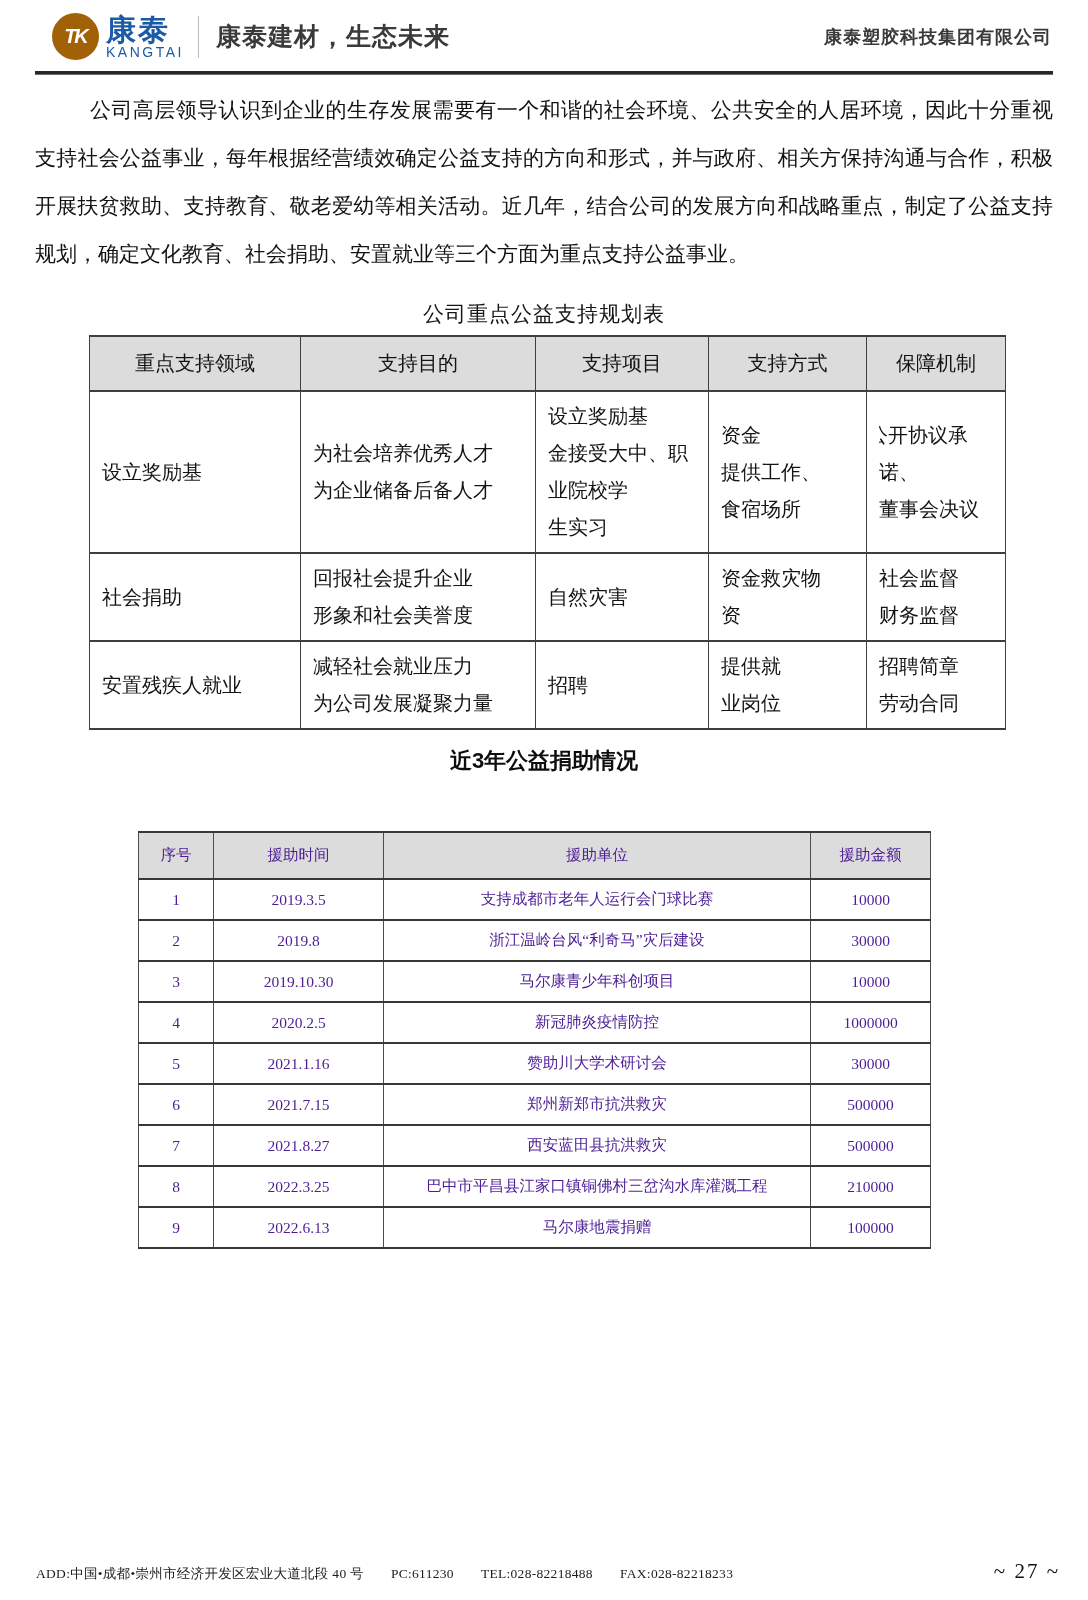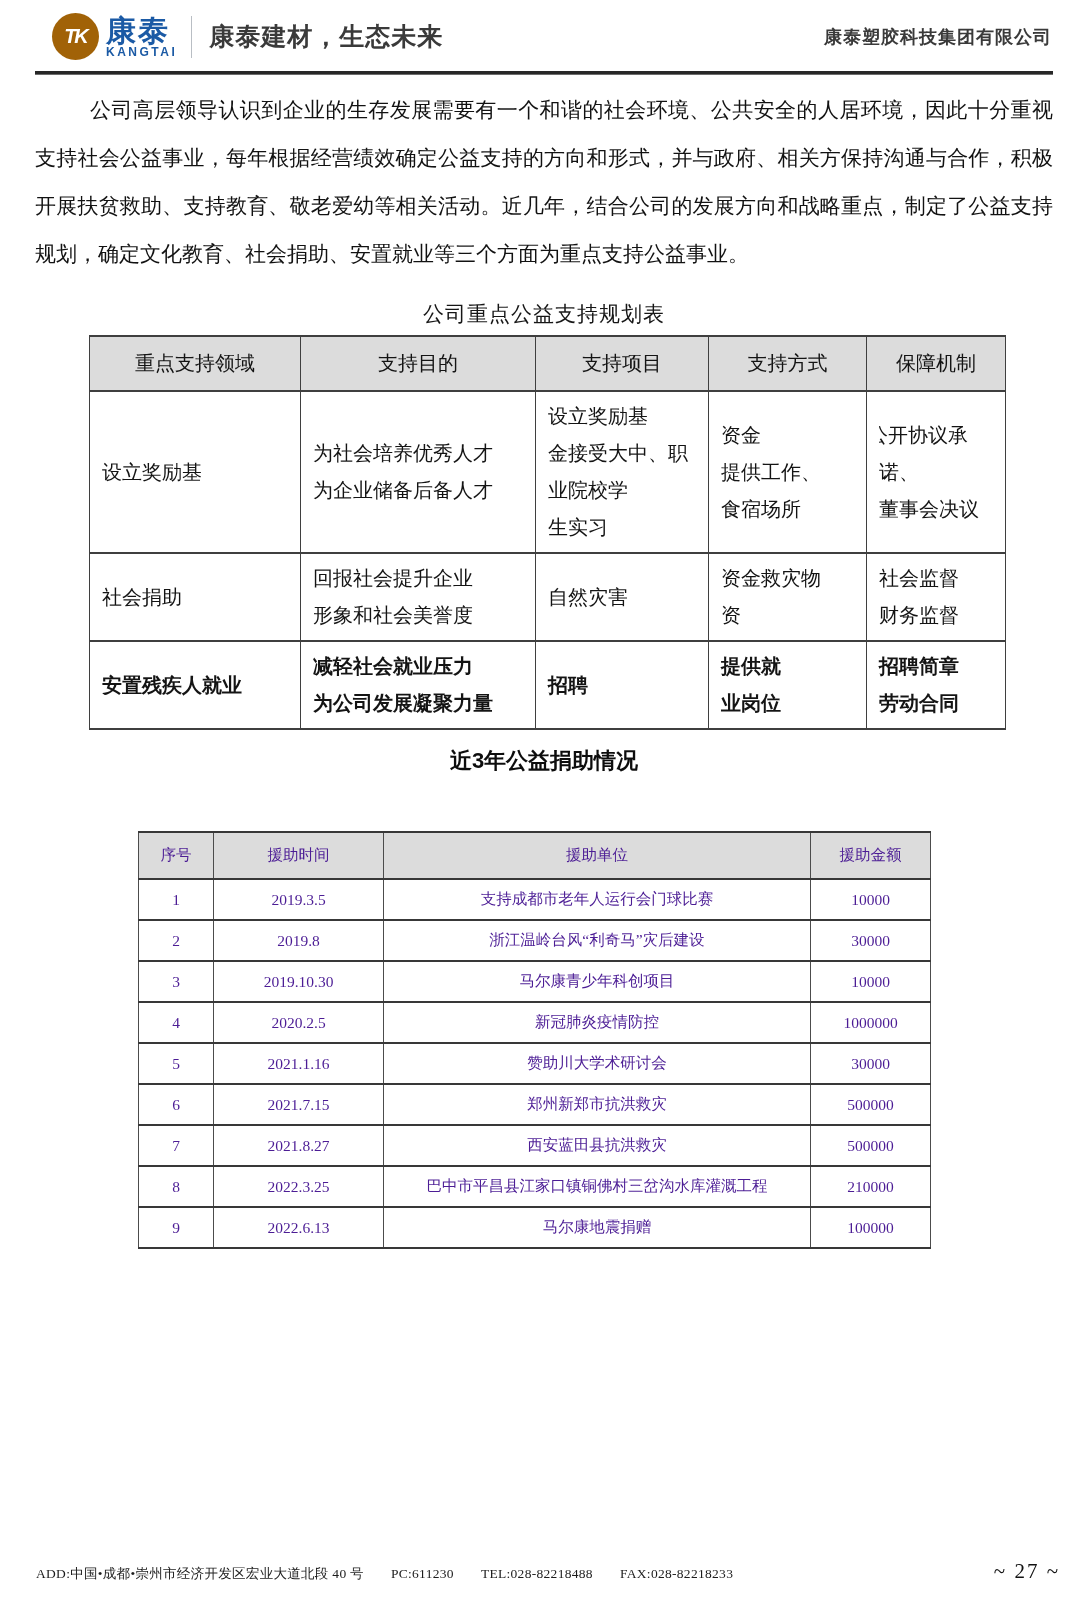--- a/index.html
+++ b/index.html
@@ -17,21 +17,21 @@
   .topbar { display:flex; align-items:center; padding:13px 36px 9px 52px; }
   .logo-wrap { display:flex; align-items:center; }
   .logo-circle {
     width:47px; height:47px; border-radius:50%;
     background:#a16207; color:#ffffff;
     display:flex; align-items:center; justify-content:center;
     font-style:italic; font-weight:bold; font-size:20px; letter-spacing:-2px;
   }
   .logo-text { margin-left:7px; line-height:1; }
   .logo-cn { color:#1b5aa5; font-weight:bold; font-size:30px; letter-spacing:2px; }
-  .logo-en { color:#1b5aa5; font-size:12px; letter-spacing:2.5px; font-weight:bold; margin-top:0; }
+  .logo-en { color:#1b5aa5; font-size:14px; letter-spacing:2.5px; font-weight:normal; margin-top:0; }
   .vdiv { width:1px; height:42px; background:#b9bec4; margin:0 17px 0 14px; }
   .slogan { font-weight:bold; font-size:25px; color:#3a3a3a; letter-spacing:1px; }
   .company { margin-left:auto; font-weight:bold; font-size:18px; color:#3a3a3a; letter-spacing:1px; }
   .toprule { margin:2px 35px 0 35px; border-top:3px solid #272727; border-bottom:1px solid #6d6d6d; height:3px; }
   
   .para {
     margin:11px 35px 0 35px;
     font-size:21px; line-height:48px;
     text-align:justify;
     text-indent:55px;
@@ -41,21 +41,21 @@
   .t1-title { text-align:center; font-size:21px; color:#161616; margin-top:22px; letter-spacing:1px; }
   table { border-collapse:collapse; table-layout:fixed; }
   .table1 { margin:7px 0 0 89px; width:916px; font-size:20px; }
   .table1 th, .table1 td {
     border-left:1px solid #3f3f3f; border-right:1px solid #3f3f3f;
     border-top:2px solid #3f3f3f; border-bottom:2px solid #3f3f3f;
     vertical-align:middle;
   }
   .table1 th { background:#dcdcdc; font-weight:normal; height:55px; text-align:center; }
   .table1 td { padding:6px 4px 6px 12px; line-height:37px; text-align:left; }
-  .r1 { height:150px; } .r2 { height:88px; } .r3 { height:75px;font-weight:bold; }
+  .r1 { height:150px; } .r2 { height:88px; } .r3 { height:75px; }
   .preline { white-space:pre-line; }
   .clipwrap { overflow:hidden; }
   .clipwrap .preline { text-indent:-0.55em; }
   
   .t2-title { text-align:center; font-weight:bold; font-size:22px; color:#0d0d0d; margin-top:16px; }
   .table2 {
     margin:55px 0 8px 138px; width:792px;
     font-family:"Liberation Serif","DejaVu Serif",serif;
     font-size:15.5px; color:#4c1d95;
   }

